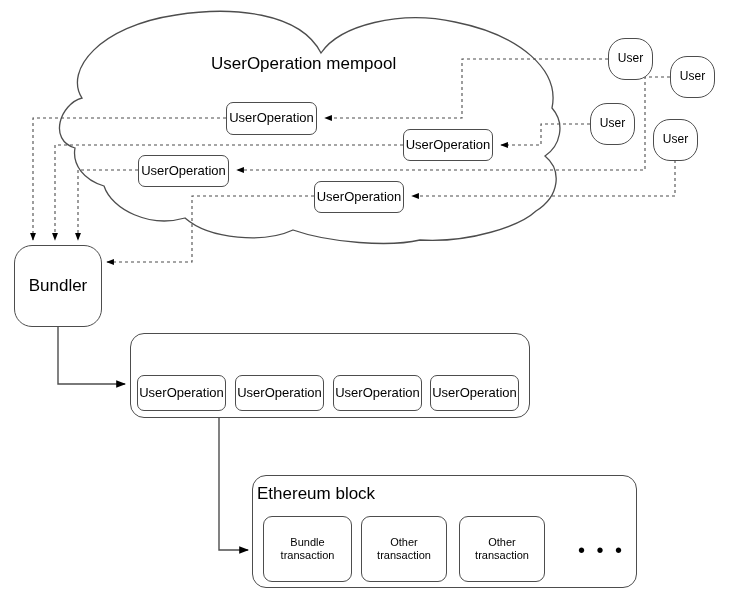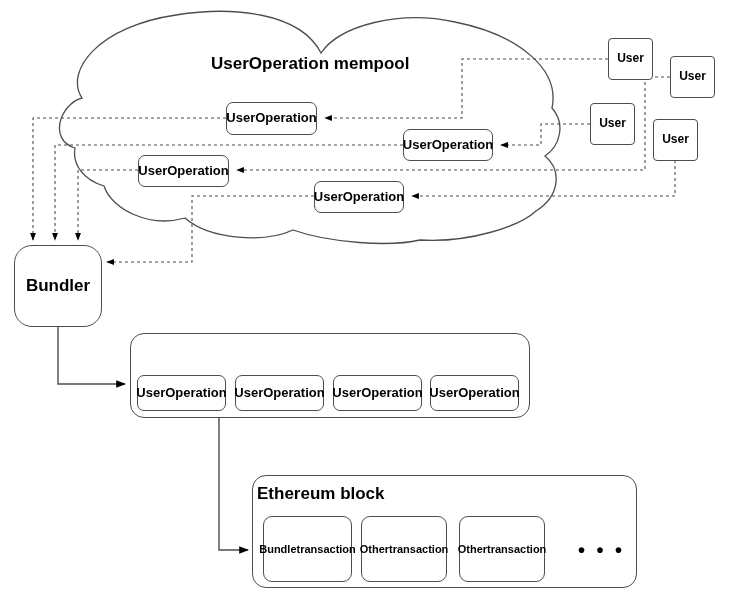--- a/index.html
+++ b/index.html
@@ -1,32 +1,32 @@
 <!DOCTYPE html>
 <html><head>
 <meta charset="utf-8">
 <style>
   html,body{margin:0;padding:0;background:#ffffff;}
   body{
     width:731px;height:601px;position:relative;overflow:hidden;
     font-family:"Liberation Sans","DejaVu Sans",sans-serif;
     color:#000000;
   }
-  #canvas{position:absolute;left:0;top:0;width:588px;height:601px;font-weight:bold;}
+  #canvas{position:absolute;left:0;top:0;width:588px;height:601px;}
   svg.layer{position:absolute;left:0;top:0;width:731px;height:601px;overflow:visible;}
   .node{
     position:absolute;box-sizing:border-box;
     background:#ffffff;border:1px solid #4d4d4d;border-radius:8px;
     display:flex;align-items:center;justify-content:center;text-align:center;
     color:#000;line-height:1.15;
   }
   .node.op{font-size:13px;border-radius:7px;}
-  .node.user{font-size:12px;border-radius:4px;}
+  .node.user{font-size:12px;border-radius:17px;}
   .node.bundler{font-size:17px;border-radius:18px;}
-  .node.txbox{font-size:11px;border-radius:9px;flex-direction:row;}
+  .node.txbox{font-size:11px;border-radius:9px;flex-direction:column;}
   .container{
     position:absolute;box-sizing:border-box;background:#ffffff;
     border:1px solid #4d4d4d;border-radius:14px;
   }
   .container-title{
     position:absolute;font-size:17px;color:#000;white-space:nowrap;
   }
   .cloud-title{
     position:absolute;font-size:17px;color:#000;white-space:nowrap;
   }

